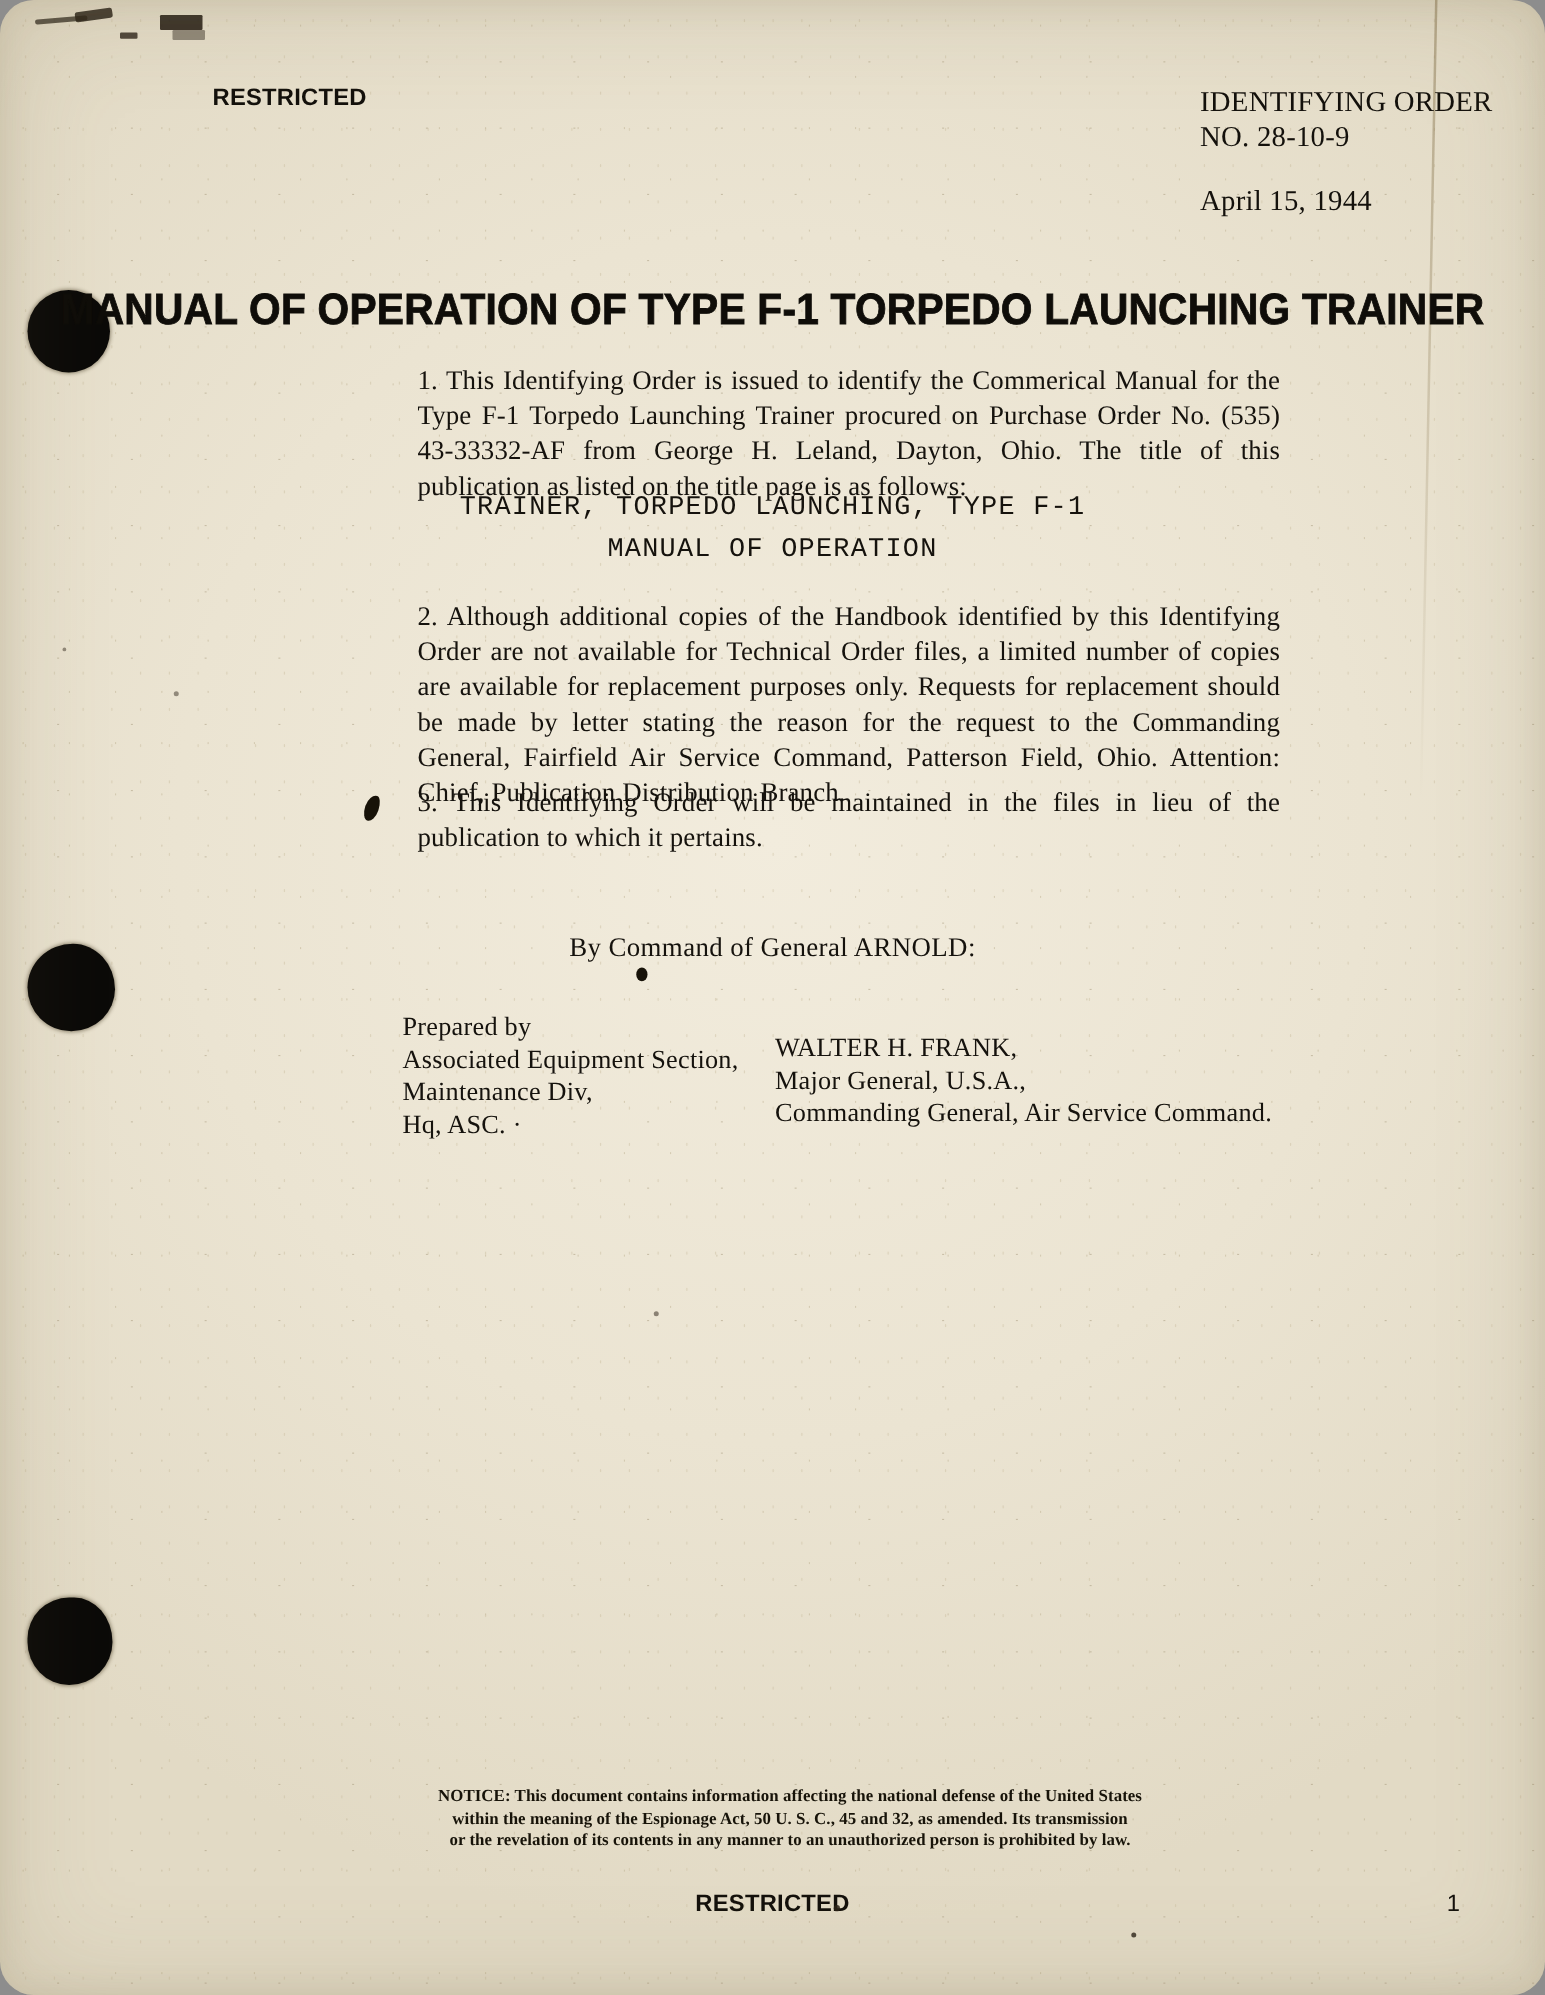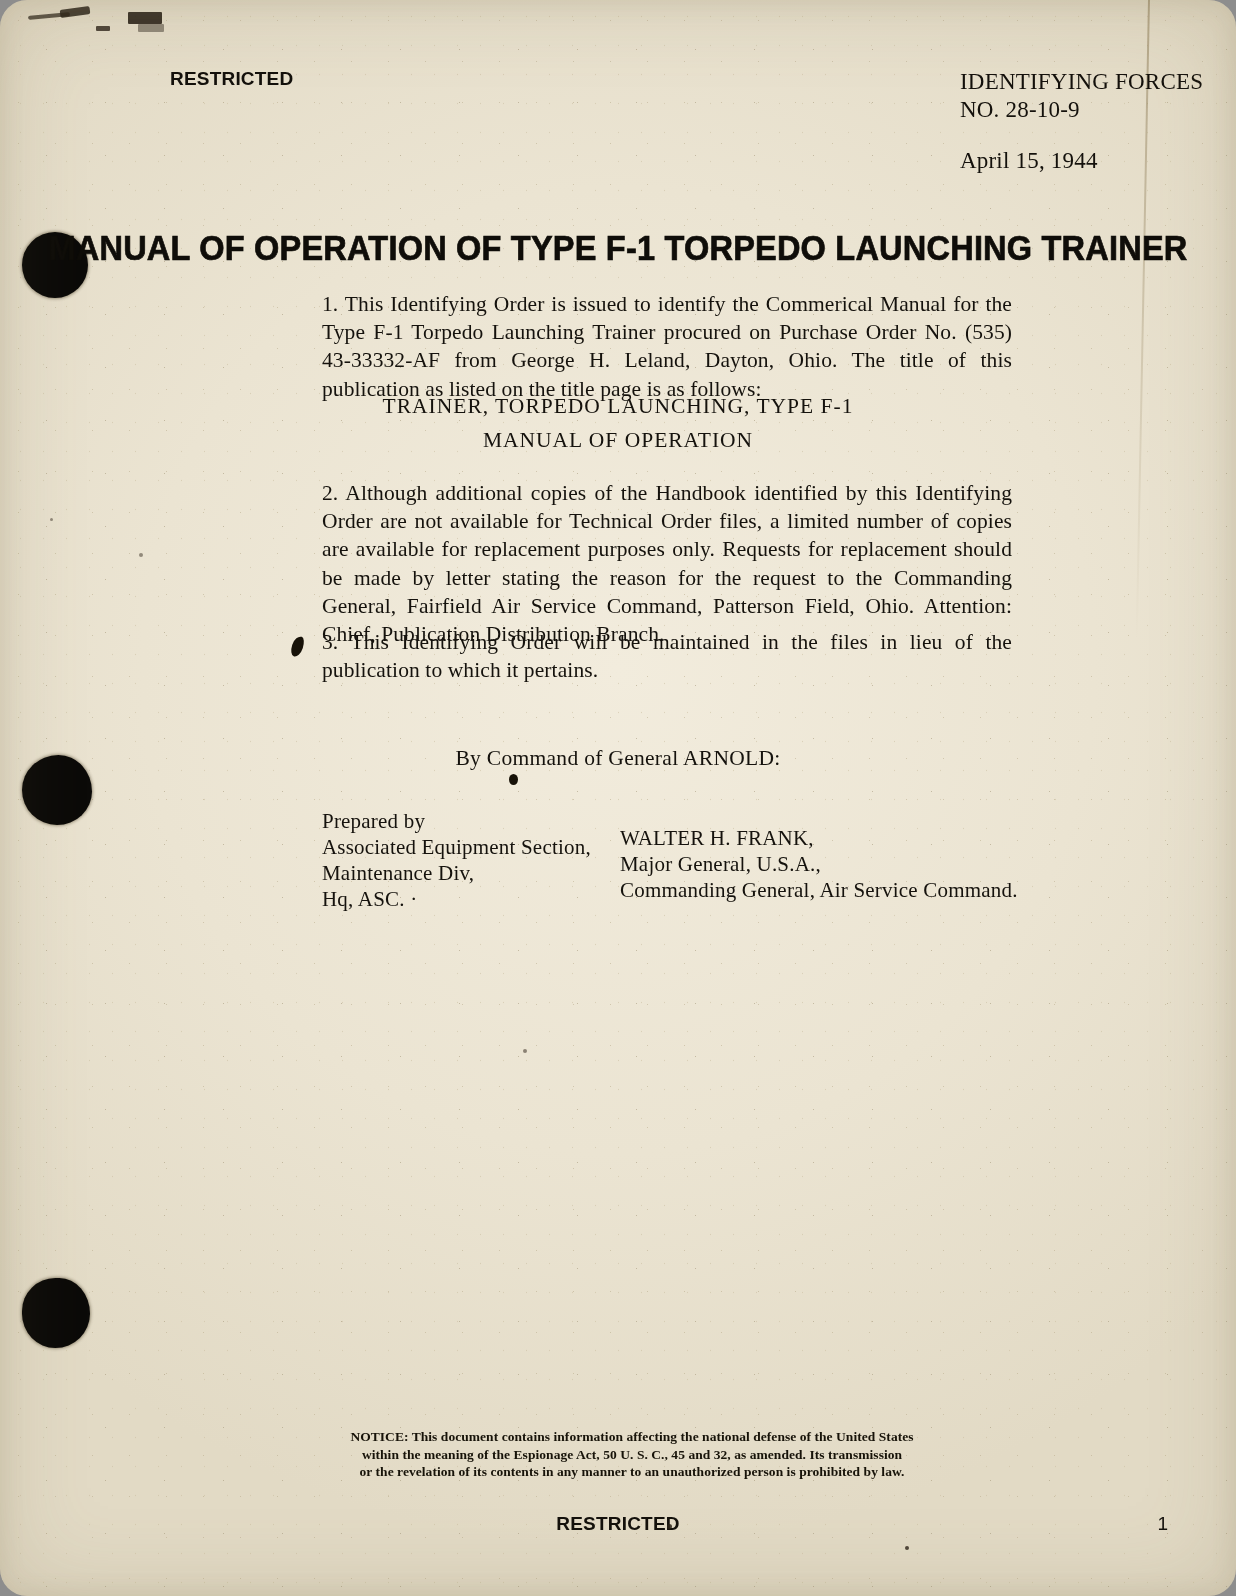--- a/index.html
+++ b/index.html
@@ -148,38 +148,39 @@
     font-size: 35px;
     letter-spacing: .2px;
     color: #0f0d09;
     transform: scaleX(0.93);
     -webkit-text-stroke: 0.7px #0f0d09;
   }
 
   
   .body-p {
     position: absolute;
-    left: 322px;
+    left: 334px;
     width: 690px;
     font-size: 21.5px;
     line-height: 28.2px;
     letter-spacing: .1px;
     text-align: justify;
     color: #15120d;
   }
   .p1 { top: 290px; }
   .p2 { top: 479px; }
   .p3 { top: 628px; }
 
   .ctr-line {
     position: absolute; left: 0; width: 1236px;
     text-align: center;
     font-size: 21.5px;
     letter-spacing: 1.0px;
     color: #15120d;
+    font-family: Liberation Mono, monospace;
   }
   .ctr-title1 { top: 394px; }
   .ctr-title2 { top: 428px; }
   .ctr-arnold {
     position: absolute; left: 0; width: 1236px;
     text-align: center;
     font-size: 21.5px; letter-spacing: .3px;
     top: 746px;
     color: #15120d;
   }
@@ -240,21 +241,21 @@
   <div class="hole h1"></div>
   <div class="hole h2"></div>
   <div class="hole h3"></div>
 
   <div class="crease"></div>
 
   <div class="hdr-restricted">RESTRICTED</div>
 
 
   <div class="hdr-right">
-    <div>IDENTIFYING FORCES</div>
+    <div>IDENTIFYING ORDER</div>
     <div>NO. 28-10-9</div>
   </div>
 
   <div class="hdr-date">April 15, 1944</div>
 
 
   <div class="main-title">MANUAL OF OPERATION OF TYPE F-1 TORPEDO LAUNCHING TRAINER</div>
 
   <div class="body-p p1">1. This Identifying Order is issued to identify the Commerical Manual for the Type F-1 Torpedo Launching Trainer procured on Purchase Order No. (535) 43-33332-AF from George H. Leland, Dayton, Ohio. The title of this publication as listed on the title page is as follows:</div>
 

